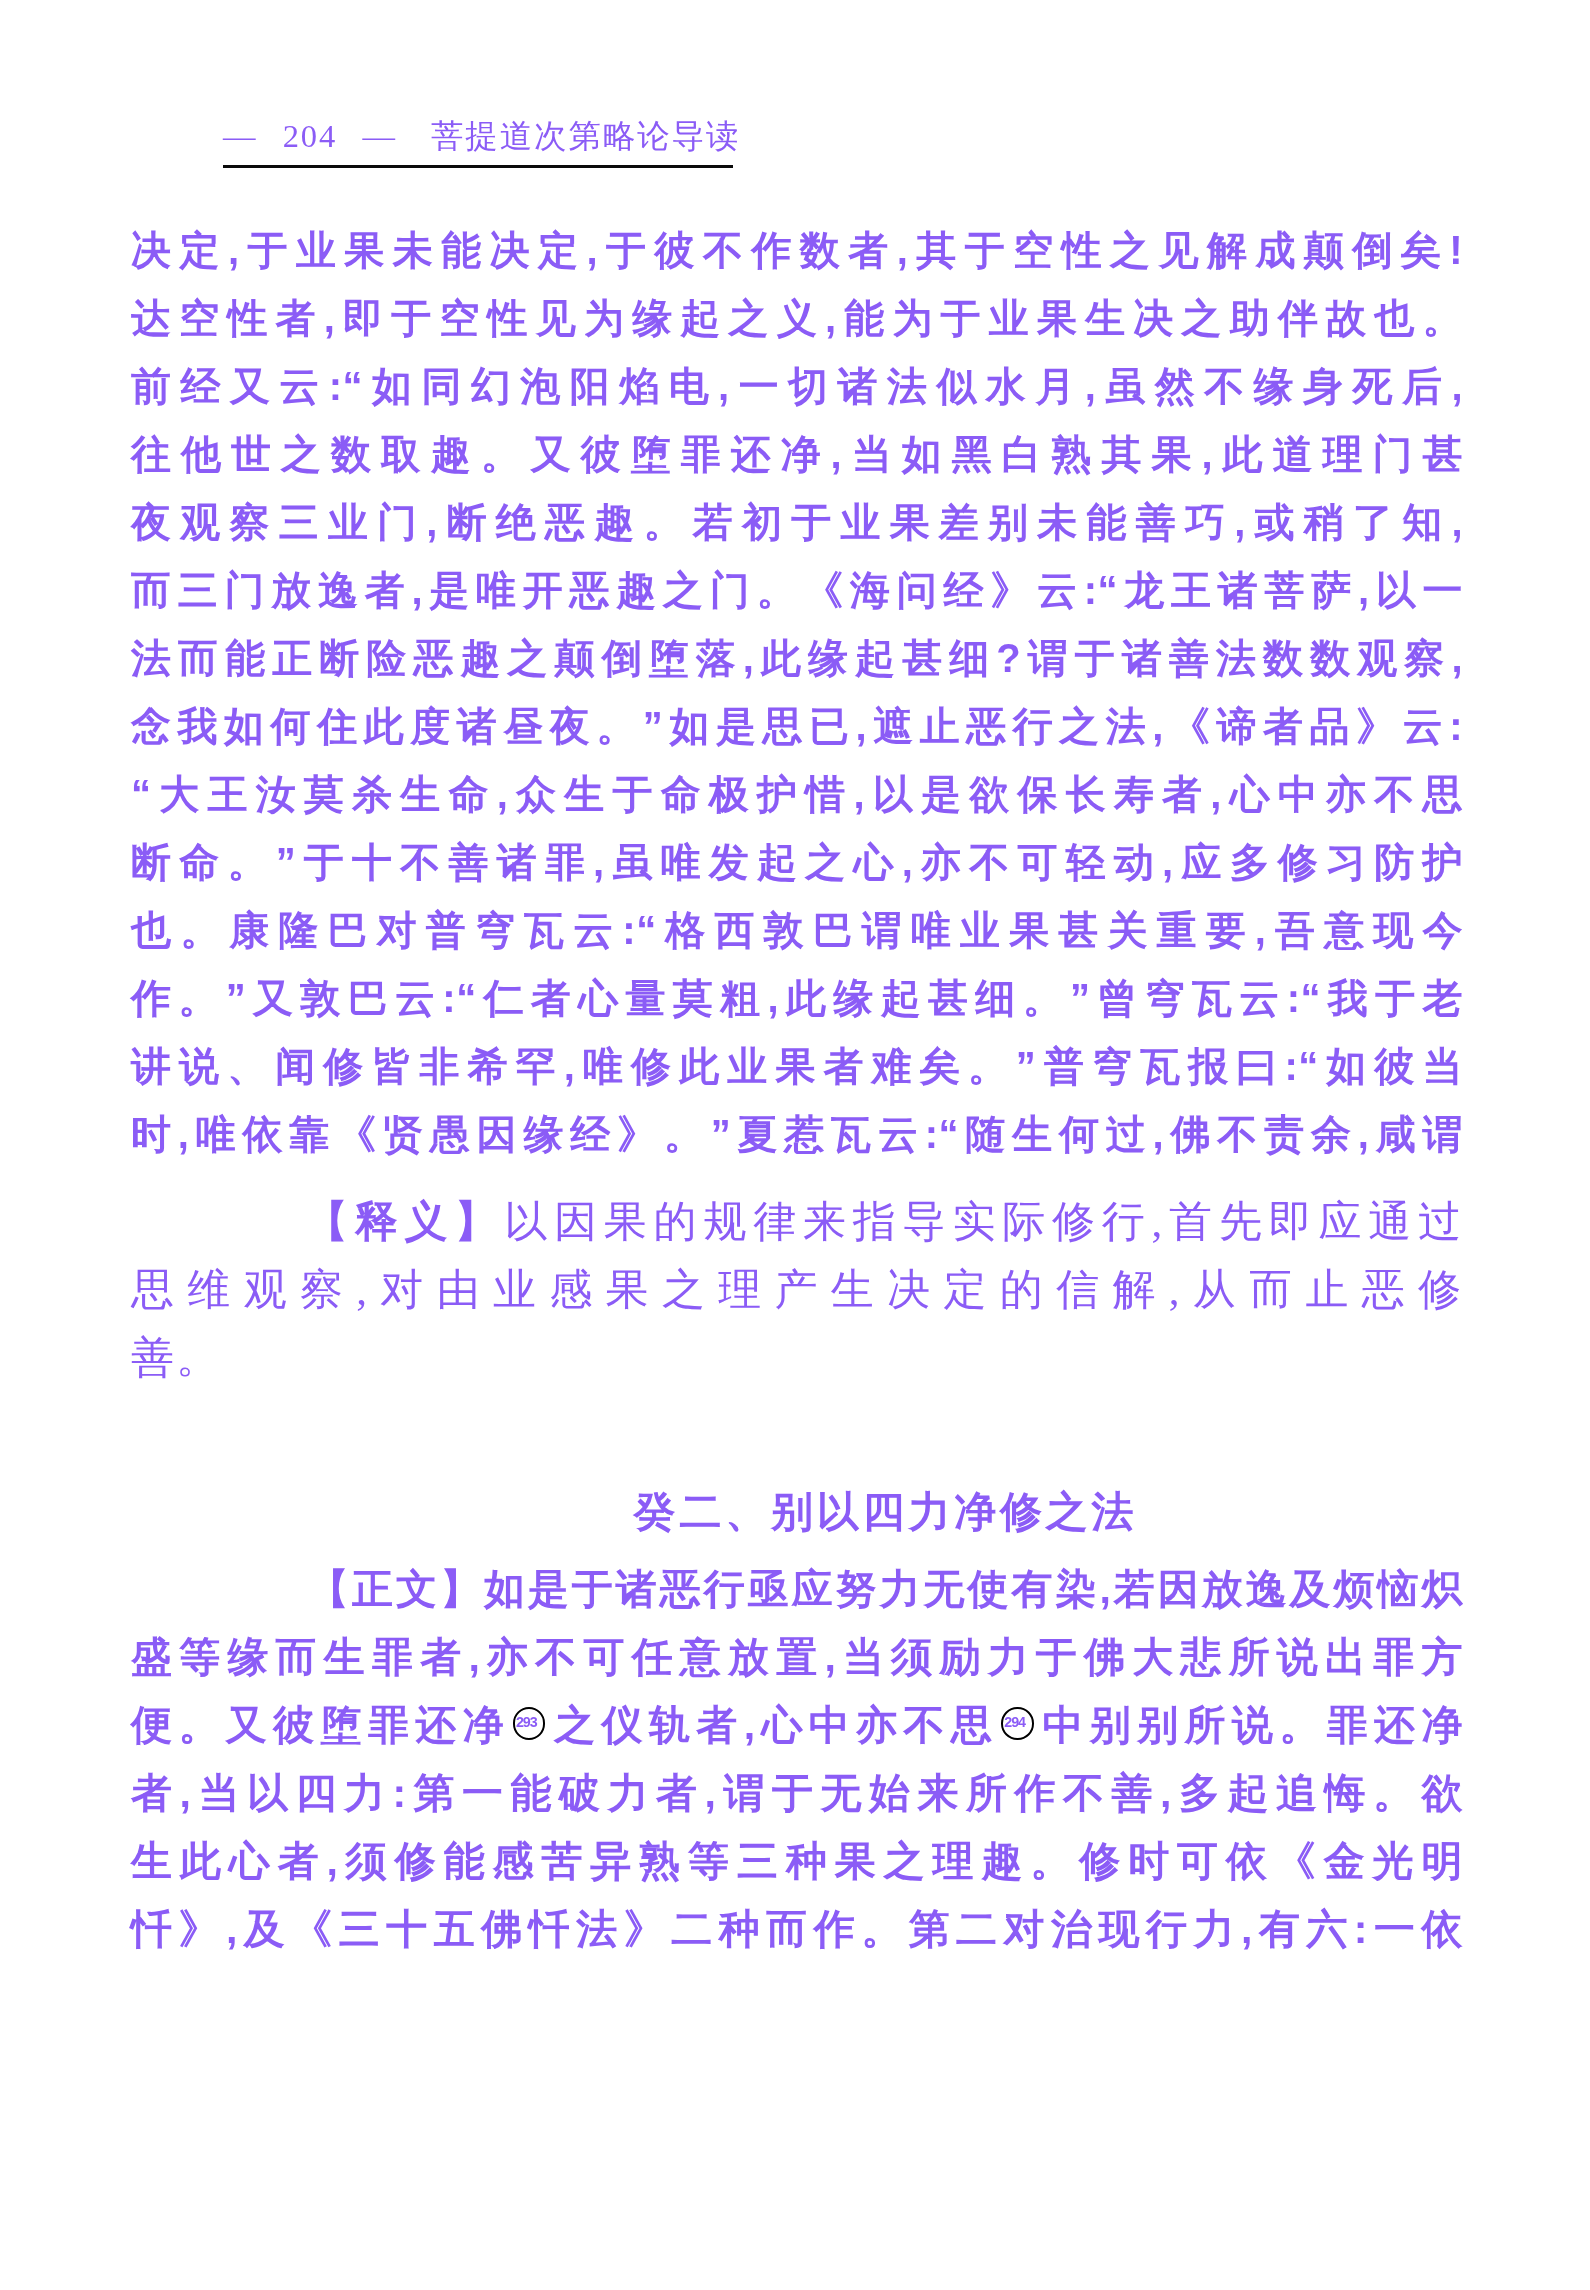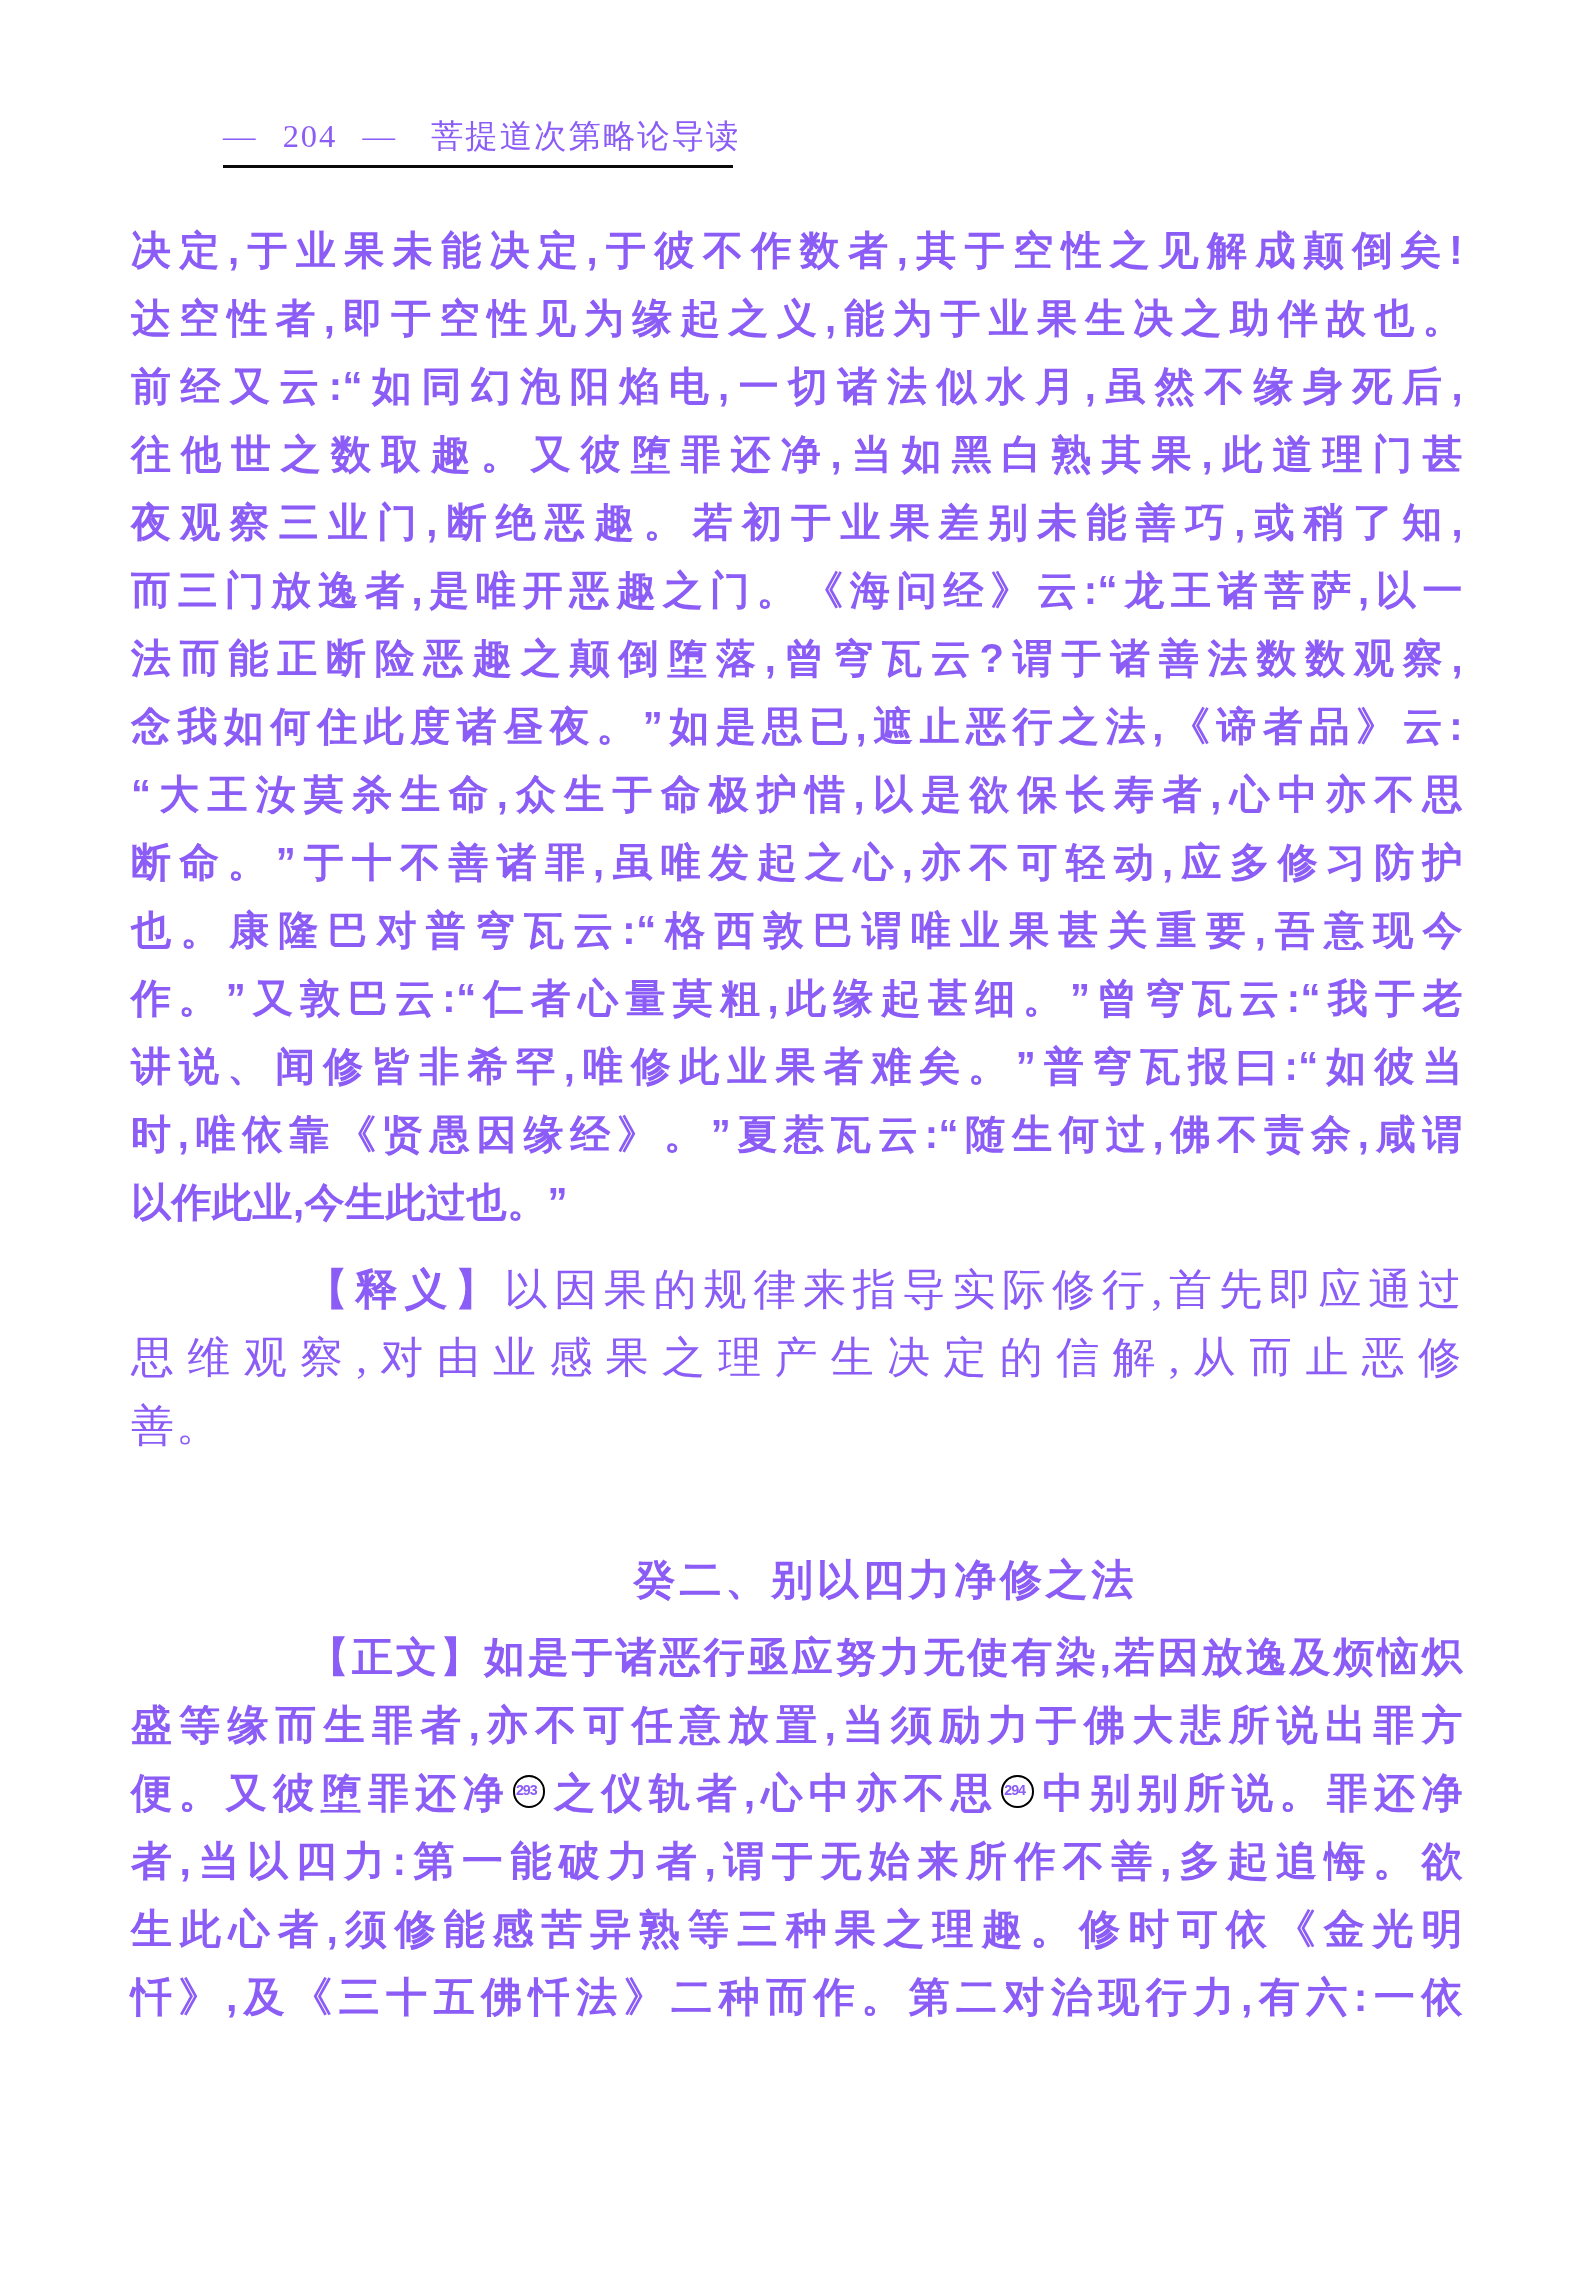--- a/index.html
+++ b/index.html
@@ -117,29 +117,28 @@
     <span class="page-label">— 204 —</span><span class="book-title">菩提道次第略论导读</span>
   </div>
 
   <div class="scripture">
     <div class="line jl">决定,于业果未能决定,于彼不作数者,其于空性之见解成颠倒矣!</div>
     <div class="line jl">达空性者,即于空性见为缘起之义,能为于业果生决之助伴故也。</div>
     <div class="line jl">前经又云:“如同幻泡阳焰电,一切诸法似水月,虽然不缘身死后,</div>
     <div class="line jl">往他世之数取趣。又彼堕罪还净,当如黑白熟其果,此道理门甚</div>
     <div class="line jl">夜观察三业门,断绝恶趣。若初于业果差别未能善巧,或稍了知,</div>
     <div class="line jl">而三门放逸者,是唯开恶趣之门。《海问经》云:“龙王诸菩萨,以一</div>
-    <div class="line jl">法而能正断险恶趣之颠倒堕落,曾穹瓦云?谓于诸善法数数观察,</div>
+    <div class="line jl">法而能正断险恶趣之颠倒堕落,此缘起甚细?谓于诸善法数数观察,</div>
     <div class="line jl">念我如何住此度诸昼夜。”如是思已,遮止恶行之法,《谛者品》云:</div>
     <div class="line jl">“大王汝莫杀生命,众生于命极护惜,以是欲保长寿者,心中亦不思</div>
     <div class="line jl">断命。”于十不善诸罪,虽唯发起之心,亦不可轻动,应多修习防护</div>
     <div class="line jl">也。康隆巴对普穹瓦云:“格西敦巴谓唯业果甚关重要,吾意现今</div>
     <div class="line jl">作。”又敦巴云:“仁者心量莫粗,此缘起甚细。”曾穹瓦云:“我于老</div>
     <div class="line jl">讲说、闻修皆非希罕,唯修此业果者难矣。”普穹瓦报曰:“如彼当</div>
     <div class="line jl">时,唯依靠《贤愚因缘经》。”夏惹瓦云:“随生何过,佛不责余,咸谓</div>
-    <div class="line left">以作此业,今生此过也。”</div>
   </div>
 
   <div class="shiyi">
     <div class="line jl indent"><span class="tag">【释义】</span><span>以因果的规律来指导实际修行,首先即应通过</span></div>
     <div class="line jl">思维观察,对由业感果之理产生决定的信解,从而止恶修</div>
     <div class="line left">善。</div>
   </div>
 
   <div class="heading">癸二、别以四力净修之法</div>
 

